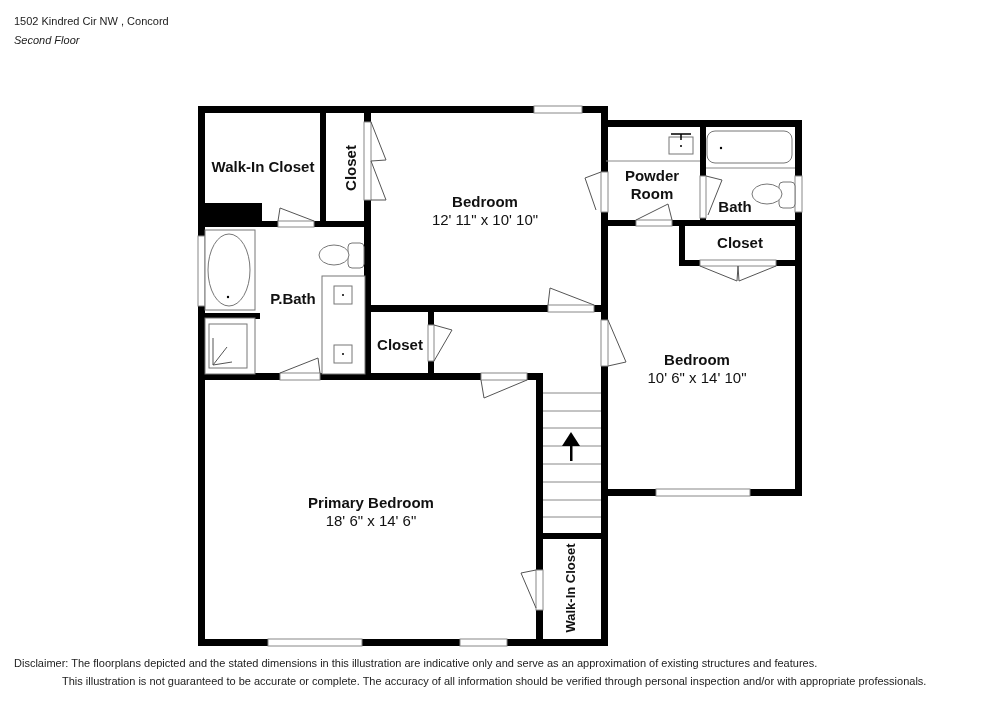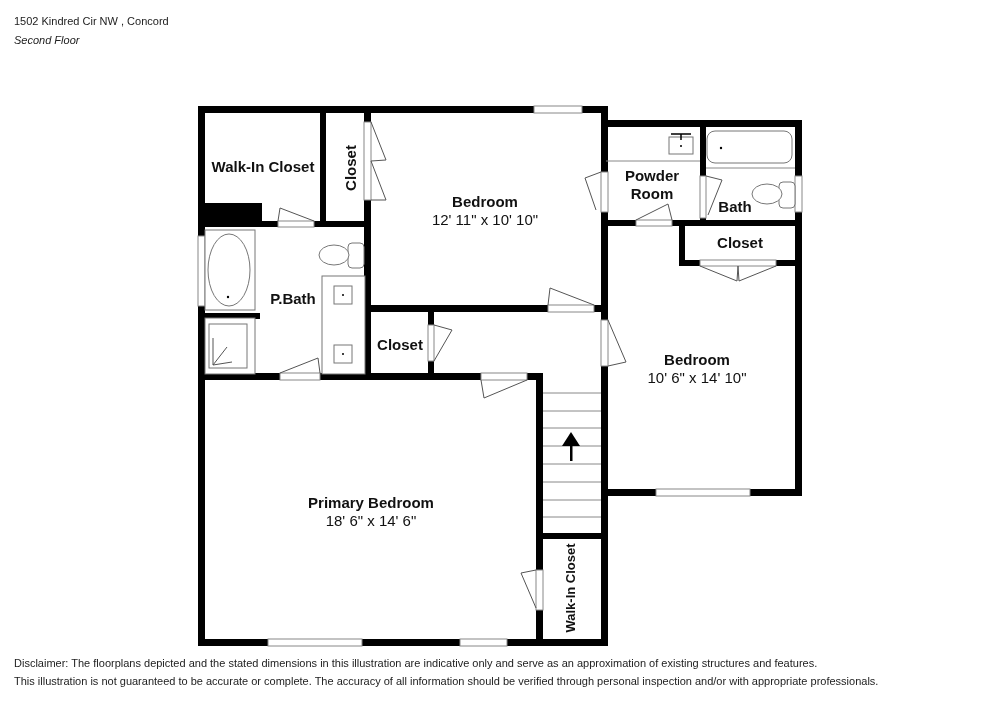--- a/index.html
+++ b/index.html
@@ -176,13 +176,13 @@
     <text class="lbl-b" x="400" y="350" text-anchor="middle">Closet</text>
     <text class="lbl-b" x="697" y="365" text-anchor="middle">Bedroom</text>
     <text class="lbl-d" x="697" y="383" text-anchor="middle">10' 6" x 14' 10"</text>
     <text class="lbl-b" x="371" y="508" text-anchor="middle">Primary Bedroom</text>
     <text class="lbl-d" x="371" y="526" text-anchor="middle">18' 6" x 14' 6"</text>
     <text class="lbl-b" x="572" y="588" text-anchor="middle" transform="rotate(-90 572 588)" dominant-baseline="middle" style="font-size:13px">Walk-In Closet</text>
   </g>
 </svg>
 
 <div class="disc" style="top:657px;">Disclaimer: The floorplans depicted and the stated dimensions in this illustration are indicative only and serve as an approximation of existing structures and features.</div>
-<div class="disc" style="top:675px;">This illustration is not guaranteed to be accurate or complete. The accuracy of all information should be verified through personal inspection and/or with appropriate professionals.</div>
+<div class="disc" style="top:675px;margin-left:48px;">This illustration is not guaranteed to be accurate or complete. The accuracy of all information should be verified through personal inspection and/or with appropriate professionals.</div>
 
 </body></html>

